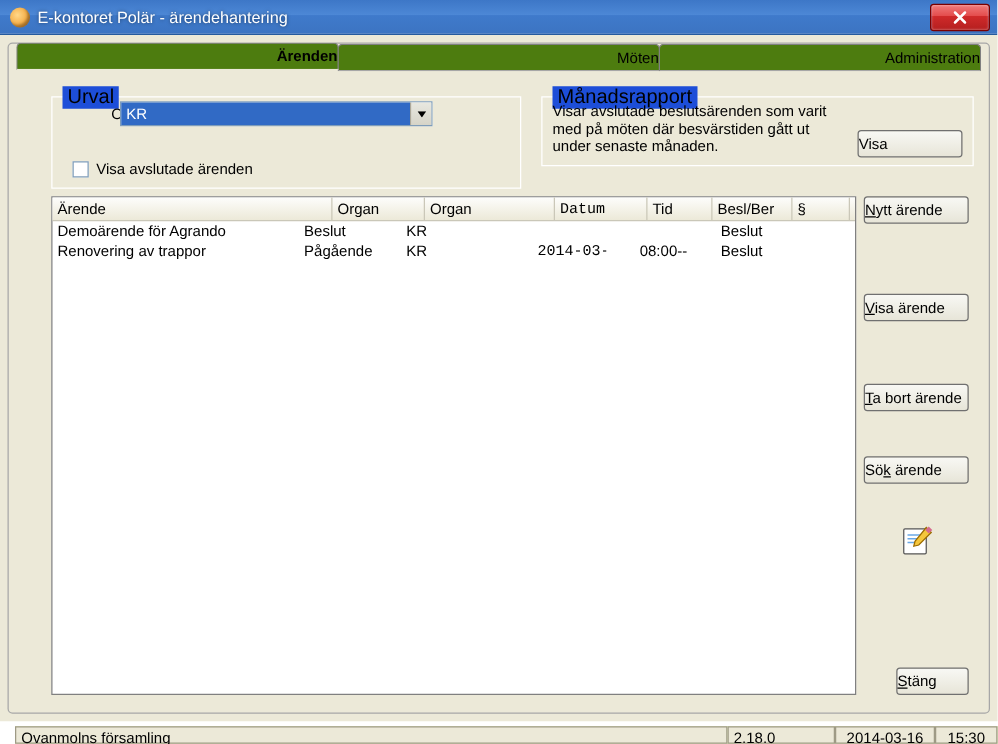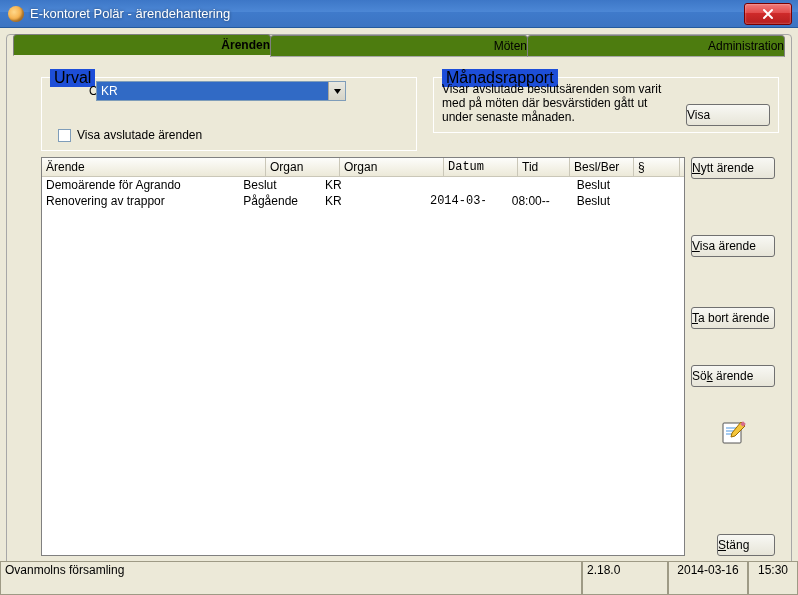--- a/index.html
+++ b/index.html
@@ -299,24 +299,24 @@
     position: absolute;
     bottom: 0;
     left: 26px;
     width: 58px;
     height: 22px;
   }
 
   
   .statusbar {
     position: absolute;
-    left: 0;
+    left: 12px;
     right: 0;
     bottom: 0;
-    height: 34px;
+    height: 14px;
     display: flex;
     background: #bef264;
     font-size: 12px;
   }
   .status-cell {
     border: 1px solid #9e9a85;
     box-sizing: border-box;
     padding: 1px 4px 0 4px;
     line-height: 14px;
     background: #ece9d8;

